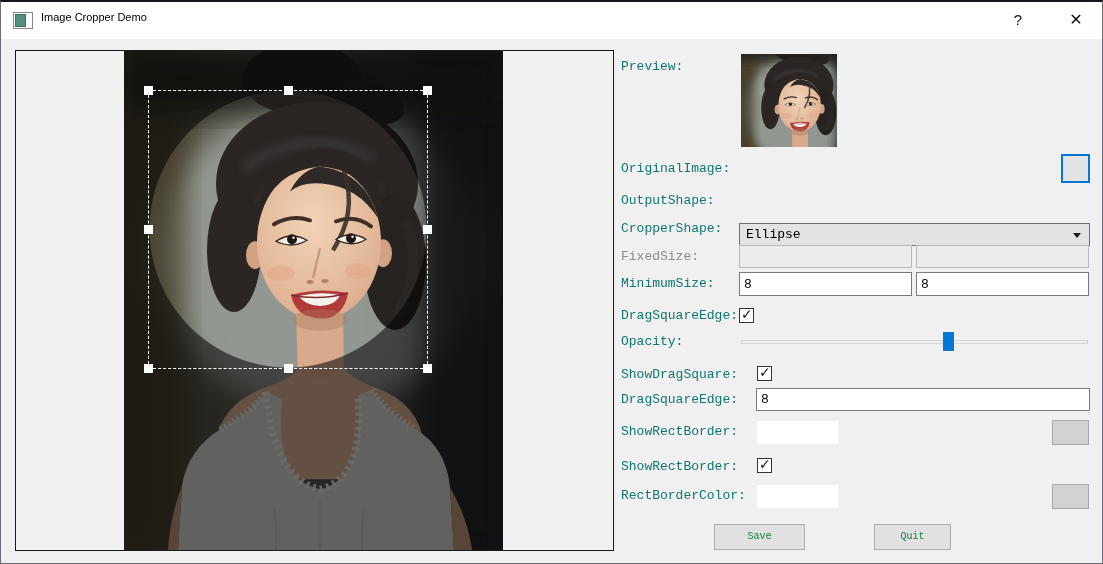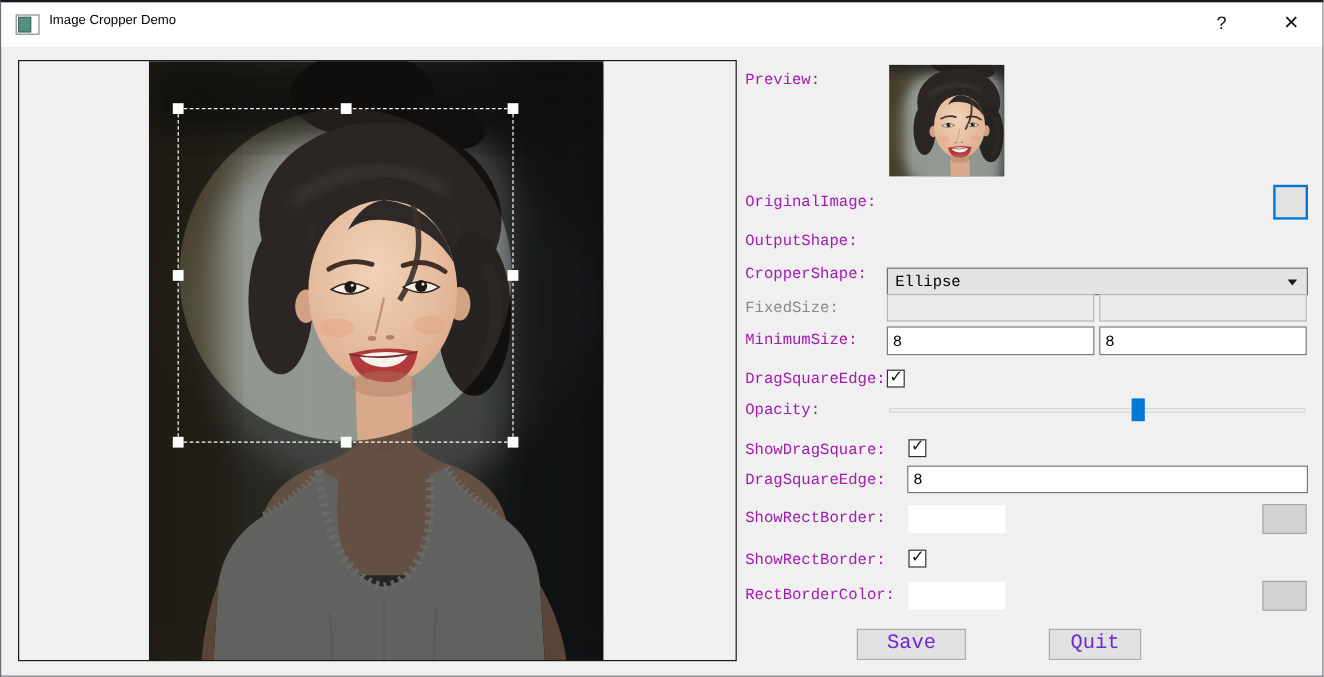--- a/index.html
+++ b/index.html
@@ -29,21 +29,21 @@
                        rgba(0,0,0,0) 0 138px, rgba(0,0,0,0.55) 139px); }
   .crop-rect { position:absolute; left:24px; top:39px; width:280px; height:279px;
                border:1px dashed #ffffff; }
   .handle { position:absolute; width:9px; height:9px; background:#ffffff; }
   .h-tl{left:-5px;top:-5px} .h-tm{left:135px;top:-5px} .h-tr{left:274px;top:-5px}
   .h-ml{left:-5px;top:134px} .h-mr{left:274px;top:134px}
   .h-bl{left:-5px;top:273px} .h-bm{left:135px;top:273px} .h-br{left:274px;top:273px}
 
   
   .label { position:absolute; left:620px; font-family:"Liberation Mono","DejaVu Sans Mono",monospace;
-           font-size:13px; color:#a21caf; white-space:nowrap; }
+           font-size:13px; color:#0f766e; white-space:nowrap; }
   .label.disabled { color:#8a8a8a; }
 
   .thumb { position:absolute; left:740px; top:52px; width:96px; height:93px; overflow:hidden; }
 
   input.text { position:absolute; font-family:"Liberation Mono","DejaVu Sans Mono",monospace;
                font-size:13px; color:#000; background:#ffffff; border:1px solid #7a7a7a;
                padding:0 4px; outline:none; }
   input.text:disabled { background:#ececec; border-color:#b8b8b8; }
   .in-original { left:738px; top:153px; width:315px; height:26px; }
   .in-fixed-w { left:738px; top:243px; width:173px; height:23px; }
@@ -78,21 +78,21 @@
   .slider .thumb-h { position:absolute; top:0; width:11px; height:19px; background:#0078d7; }
 
   .swatch { position:absolute; left:756px; width:81px; height:23px; background:#ffffff; }
   .sw-drag { top:419px; } .sw-rect { top:483px; }
   .color-btn { position:absolute; left:1051px; width:37px; height:25px;
                background:#d2d2d2; border:1px solid #a8a8a8; }
   .colb-drag { top:418px; } .colb-rect { top:482px; }
 
   .push-btn { position:absolute; top:522px; height:26px; background:#e1e1e1;
               border:1px solid #adadad; font-family:"Liberation Mono","DejaVu Sans Mono",monospace;
-              font-size:17px; color:#6d28d9; text-align:center; line-height:24px; }
+              font-size:10px; color:#15803d; text-align:center; line-height:24px; }
   .btn-save { left:713px; width:91px; }
   .btn-quit { left:873px; width:77px; }
 
   .hidden-defs { position:absolute; width:0; height:0; overflow:hidden; }
 </style>
 </head>
 <body>
 
 <svg class="hidden-defs" aria-hidden="true">
   <defs>

